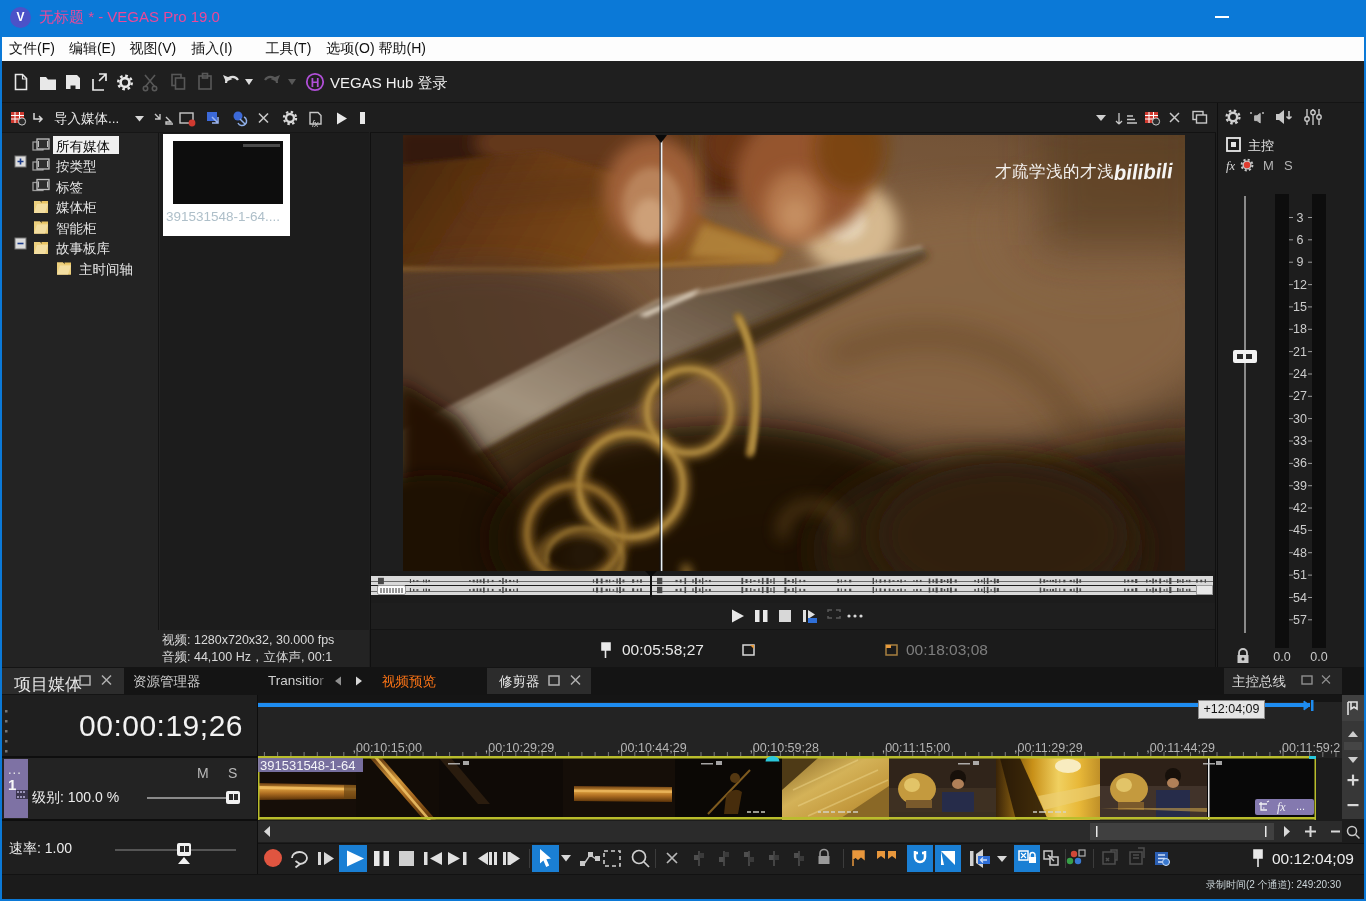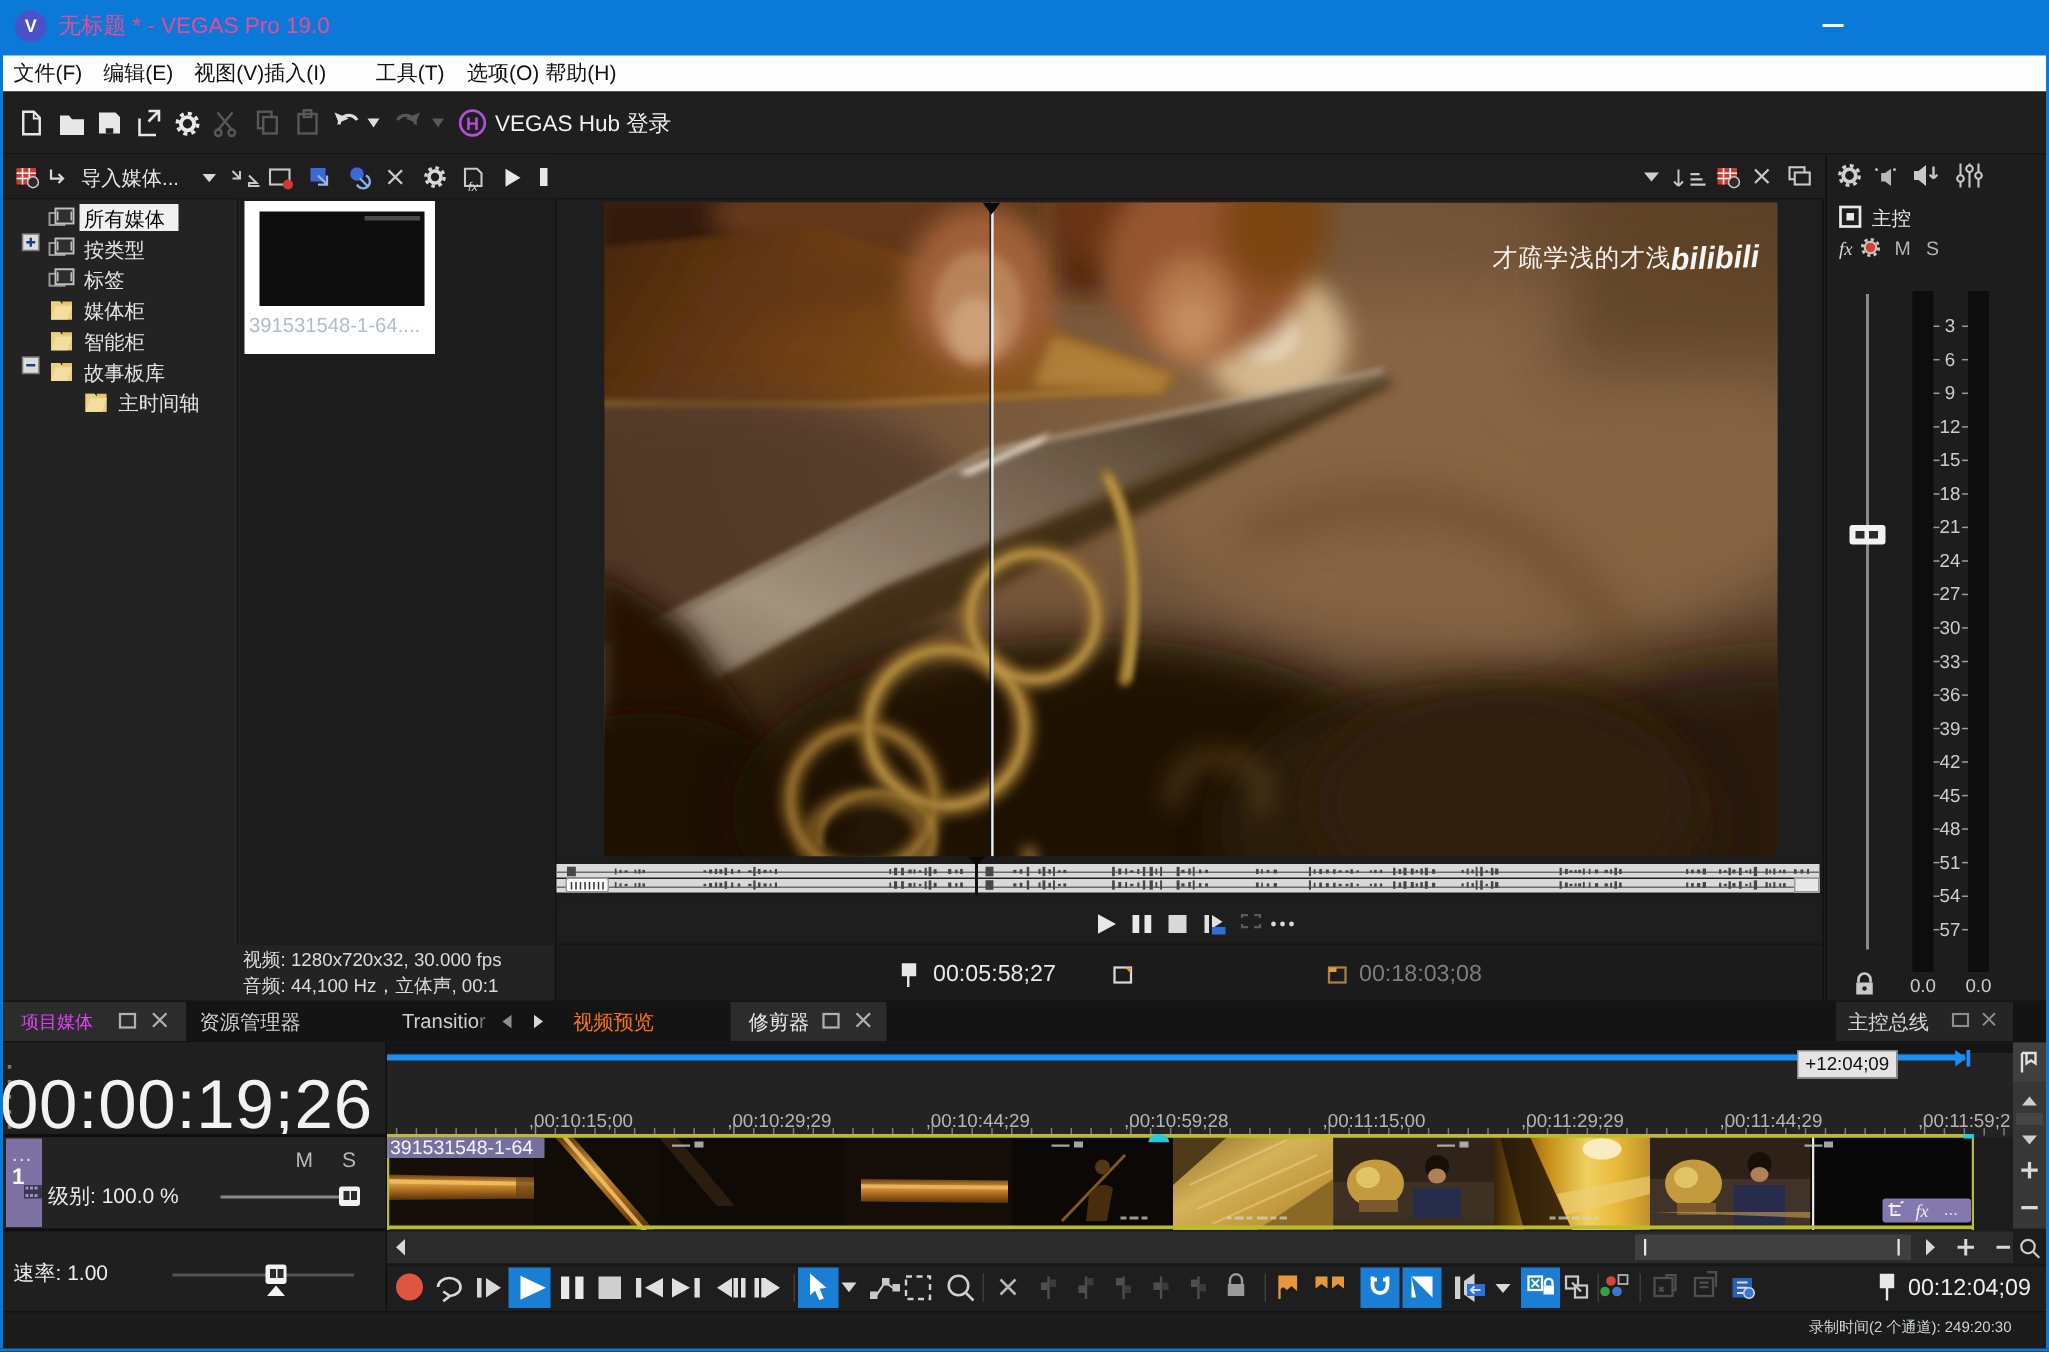--- a/index.html
+++ b/index.html
@@ -17,21 +17,21 @@
         </g>
 </defs>
     </svg>
 
 <div class="abs" style="left:0;top:0;width:1366px;height:36px;background:#0b79d7"></div>
 <div class="abs" style="left:10px;top:7px;width:21px;height:21px;border-radius:50%;background:#4b52c8;color:#fff;font-size:12px;font-weight:bold;text-align:center;line-height:21px">V</div>
 <div class="abs" style="left:39px;top:8px;color:#ec4899;font-size:15px">无标题 * - VEGAS Pro 19.0</div>
 <div class="abs" style="left:1215px;top:16px;width:14px;height:2px;background:#fff"></div>
 
 <div class="abs" style="left:0;top:36px;width:1366px;height:25px;background:#fdfdfd;border-top:1px solid #0b79d7"></div>
-<div class="abs" style="left:9px;top:40px;color:#111;font-size:14px;letter-spacing:0">文件(F)<span style="margin-left:14px">编辑(E)</span><span style="margin-left:14px">视图(V)</span><span style="">插入(I)</span><span style="margin-left:33px">工具(T)</span><span style="margin-left:15px">选项(O)</span><span style="margin-left:4px">帮助(H)</span></div>
+<div class="abs" style="left:9px;top:40px;color:#111;font-size:14px;letter-spacing:0">文件(F)<span style="margin-left:14px">编辑(E)</span><span style="margin-left:14px">视图(V)</span><span style="margin-left:15px">插入(I)</span><span style="margin-left:33px">工具(T)</span><span style="margin-left:15px">选项(O)</span><span style="margin-left:4px">帮助(H)</span></div>
 
 <div class="abs" style="left:0;top:61px;width:1366px;height:42px;background:#1f1f1f;border-bottom:1px solid #141414"></div>
 <svg class="abs" style="left:0;top:61px" width="700" height="42" viewBox="0 0 700 42">
  <g fill="none" stroke="#e8e8e8" stroke-width="1.6">
   <path d="M16 75 M0 0" stroke="none"></path>
   <path d="M15.5 13.5 h7 l4 4 v11 h-11 z"></path>
   <path d="M22.5 13.5 v4.5 h4.5" stroke-width="1.2"></path>
  </g>
  <g fill="#e8e8e8">
   <path d="M40 16 h6 l2 2.5 h8 v10.5 h-16 z"></path>
@@ -689,21 +689,21 @@
 <svg class="abs" style="left:1235px;top:648px" width="16" height="17">
       <path d="M4 7 v-2 a4 4 0 0 1 8 0 v2" stroke="#c9c9c9" stroke-width="1.8" fill="none"></path>
       <rect x="2.5" y="7" width="11" height="8" fill="#c9c9c9"></rect>
       <circle cx="8" cy="11" r="1.5" fill="#222"></circle>
     </svg>
 <div class="abs" style="left:1268px;top:650px;width:28px;text-align:center;color:#c9c9c9;font-size:12.5px">0.0</div>
 <div class="abs" style="left:1305px;top:650px;width:28px;text-align:center;color:#c9c9c9;font-size:12.5px">0.0</div>
 
 <div class="abs" style="left:0;top:667px;width:1366px;height:28px;background:#141414"></div>
 <div class="abs" style="left:2px;top:668px;width:122px;height:26px;background:#2c2c2c"></div>
-<div class="abs" style="left:14px;top:673px;color:#d946ef;font-size:12px">项目媒体</div>
+<div class="abs" style="left:14px;top:673px;color:#e5e5e5;font-size:17px">项目媒体</div>
 <svg class="abs" style="left:76px;top:672px" width="48" height="18">
       <rect x="4" y="4" width="10" height="9" fill="none" stroke="#b0b0b0" stroke-width="1.5"></rect>
       <path d="M26 3.5 l9 9 m0 -9 l-9 9" stroke="#b0b0b0" stroke-width="1.5"></path>
     </svg>
 <div class="abs" style="left:133px;top:673px;color:#cfcfcf;font-size:13.5px">资源管理器</div>
 <div class="abs" style="left:268px;top:673px;color:#cfcfcf;font-size:13.5px">Transitio<span style="color:#777">r</span></div>
 <svg class="abs" style="left:330px;top:673px" width="56" height="16">
       <path d="M11 3.5 l-6 4.5 6 4.5 z" fill="#8f8f8f"></path>
       <path d="M26 3.5 l6 4.5 -6 4.5 z" fill="#d8d8d8"></path>
     </svg>
@@ -726,21 +726,21 @@
 <div class="abs" style="left:0;top:695px;width:258px;height:179px;background:#1f1f1f;border-right:1px solid #0e0e0e"></div>
 <svg class="abs" style="left:5px;top:710px" width="8" height="48">
       <g fill="#777">
         <rect y="0" width="2.5" height="2.5"></rect>
         <rect y="10" width="2.5" height="2.5"></rect>
         <rect y="20" width="2.5" height="2.5"></rect>
         <rect y="30" width="2.5" height="2.5"></rect>
         <rect y="40" width="2.5" height="2.5"></rect>
       </g>
     </svg>
-<div class="abs" style="left:0;top:709px;width:243px;text-align:right;color:#f2f2f2;font-size:46px;letter-spacing:0.5px">00:00:19;26</div>
+<div class="abs" style="left:0;top:709px;width:243px;text-align:right;color:#f2f2f2;font-size:30px;letter-spacing:0.5px">00:00:19;26</div>
 <div class="abs" style="left:0;top:756px;width:258px;height:2px;background:#0e0e0e"></div>
 
 <div class="abs" style="left:0;top:758px;width:257px;height:61px;background:#232323"></div>
 <div class="abs" style="left:4px;top:759px;width:24px;height:59px;background:#7e72a4"></div>
 <div class="abs" style="left:8px;top:762px;color:#e8e8e8;font-size:13px;letter-spacing:1px">...</div>
 <div class="abs" style="left:8px;top:776px;color:#f8f8f8;font-size:15px;font-weight:bold">1</div>
 <svg class="abs" style="left:15px;top:789px" width="14" height="11">
       <rect x="1" y="1" width="12" height="9" fill="#3c3650"></rect>
       <g fill="#9a92b8">
         <rect x="2" y="2" width="2" height="2"></rect>

